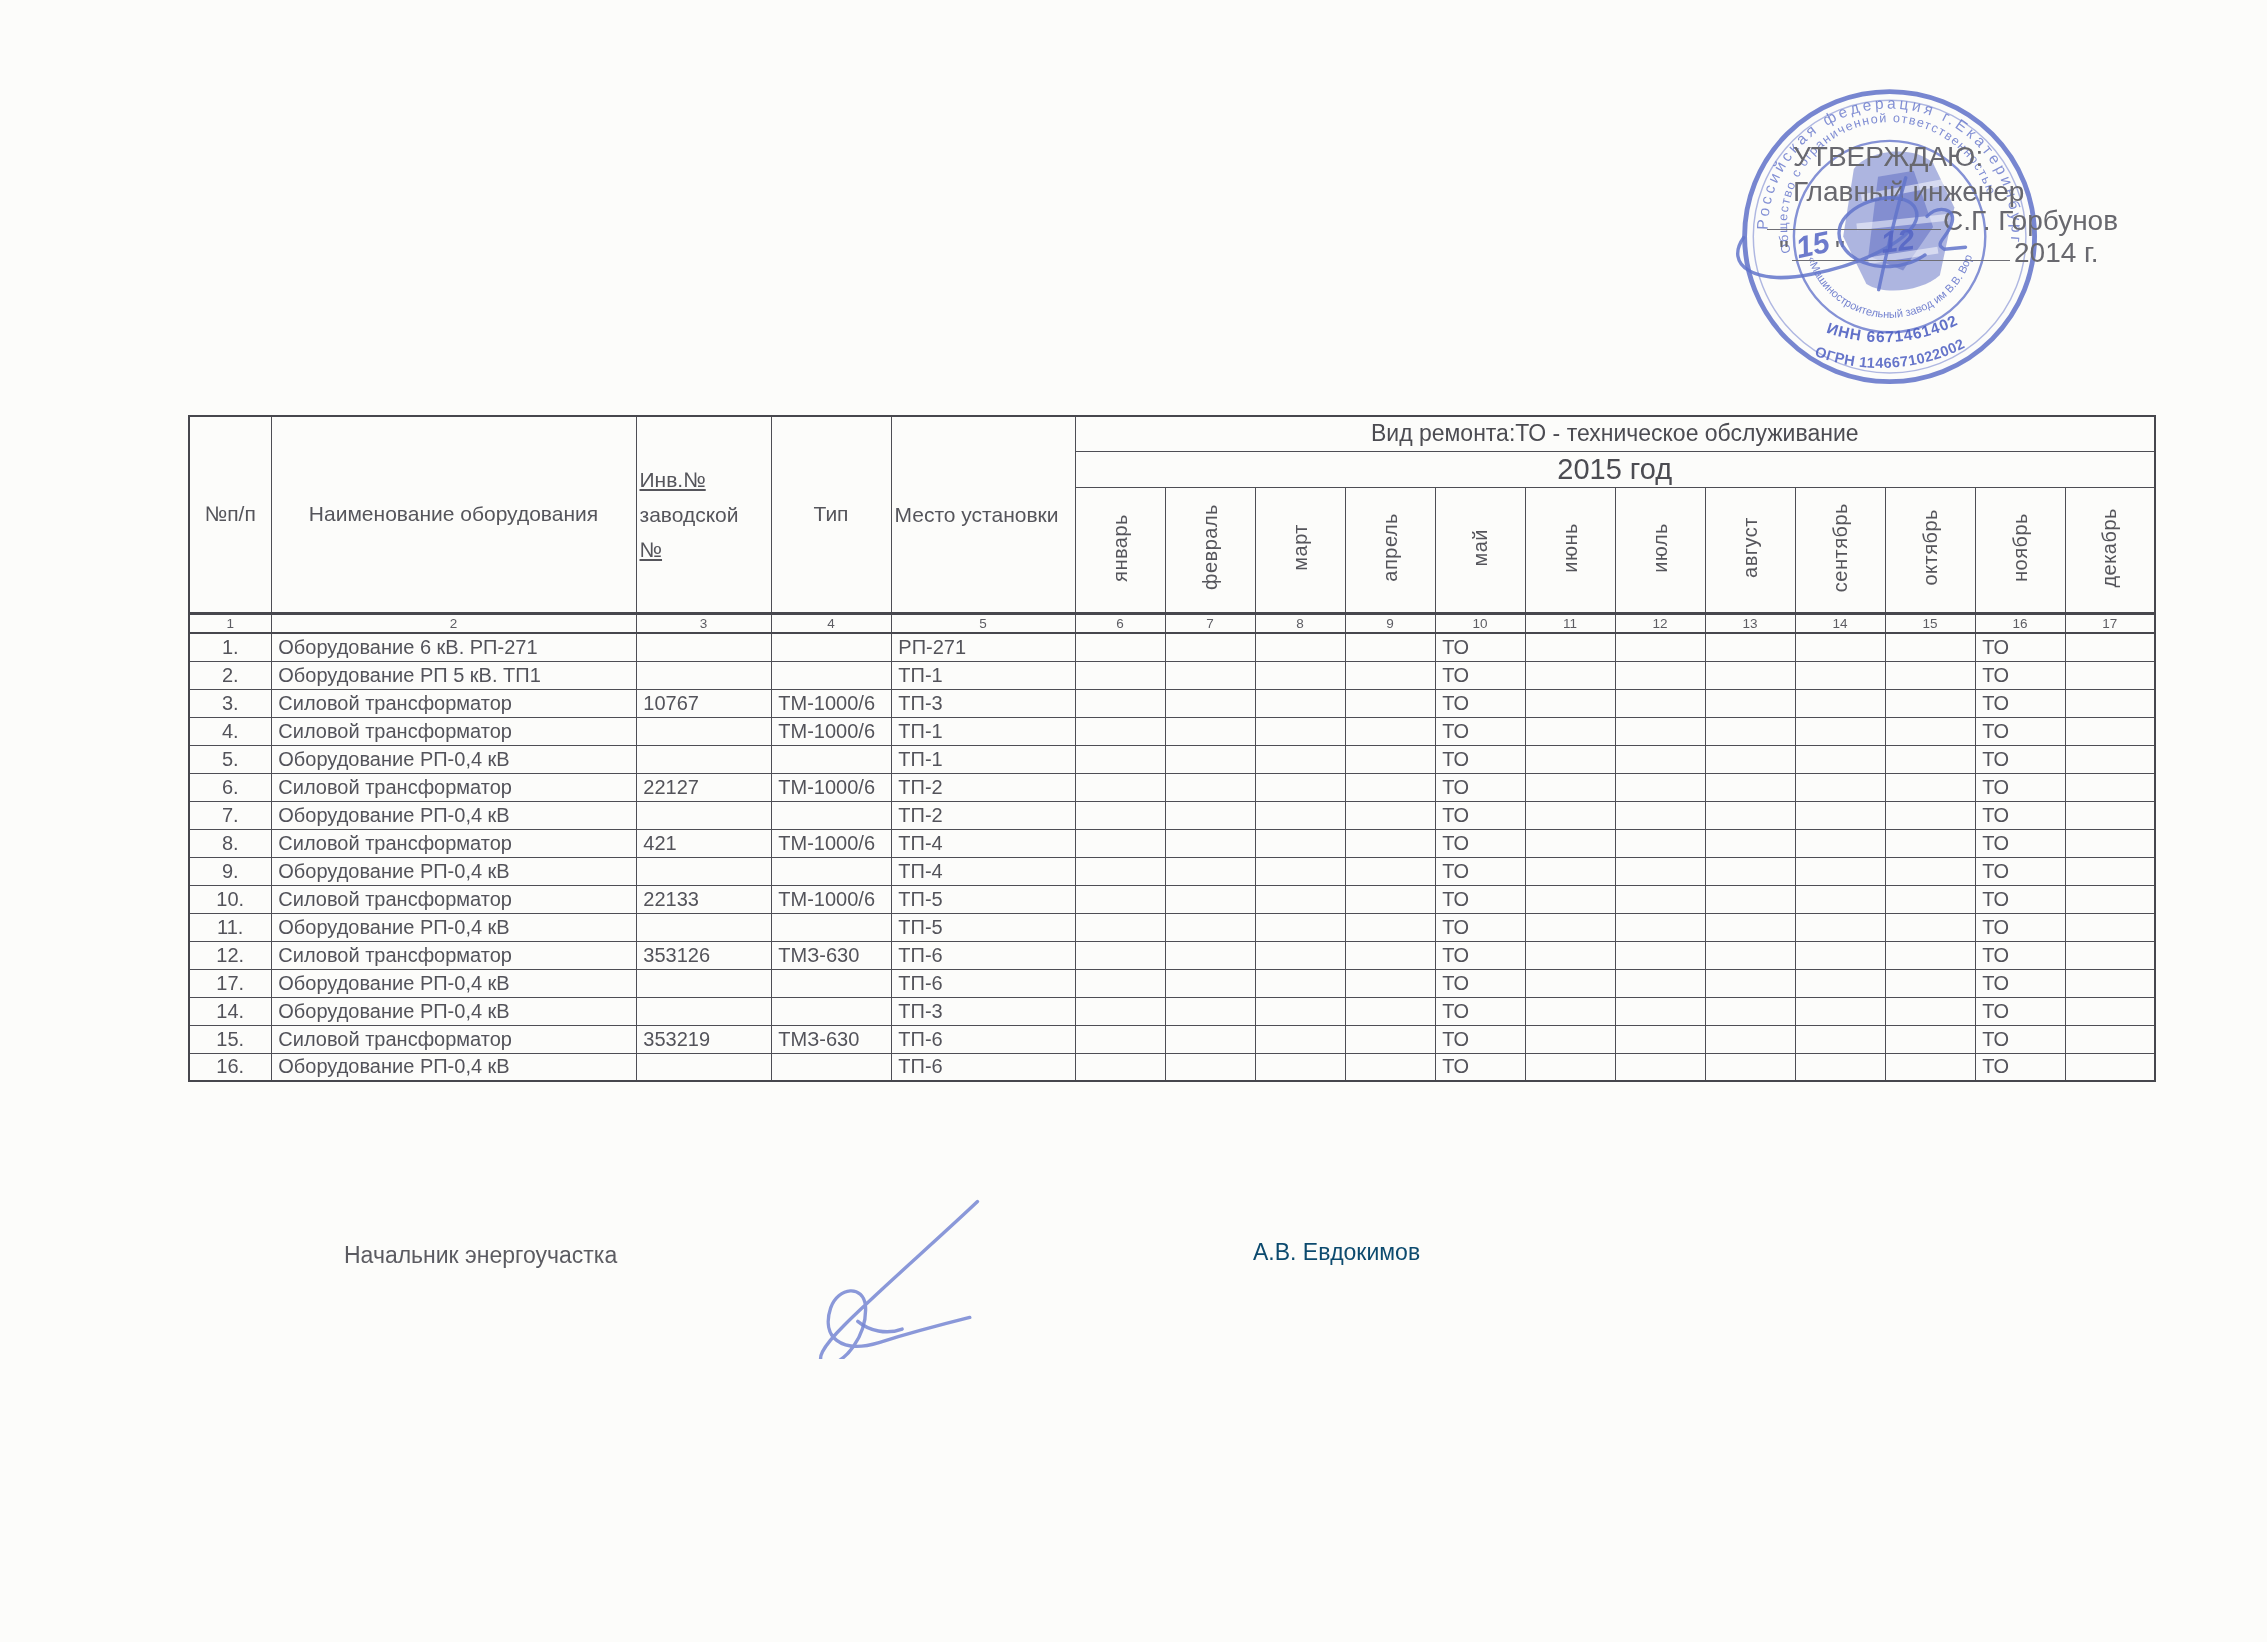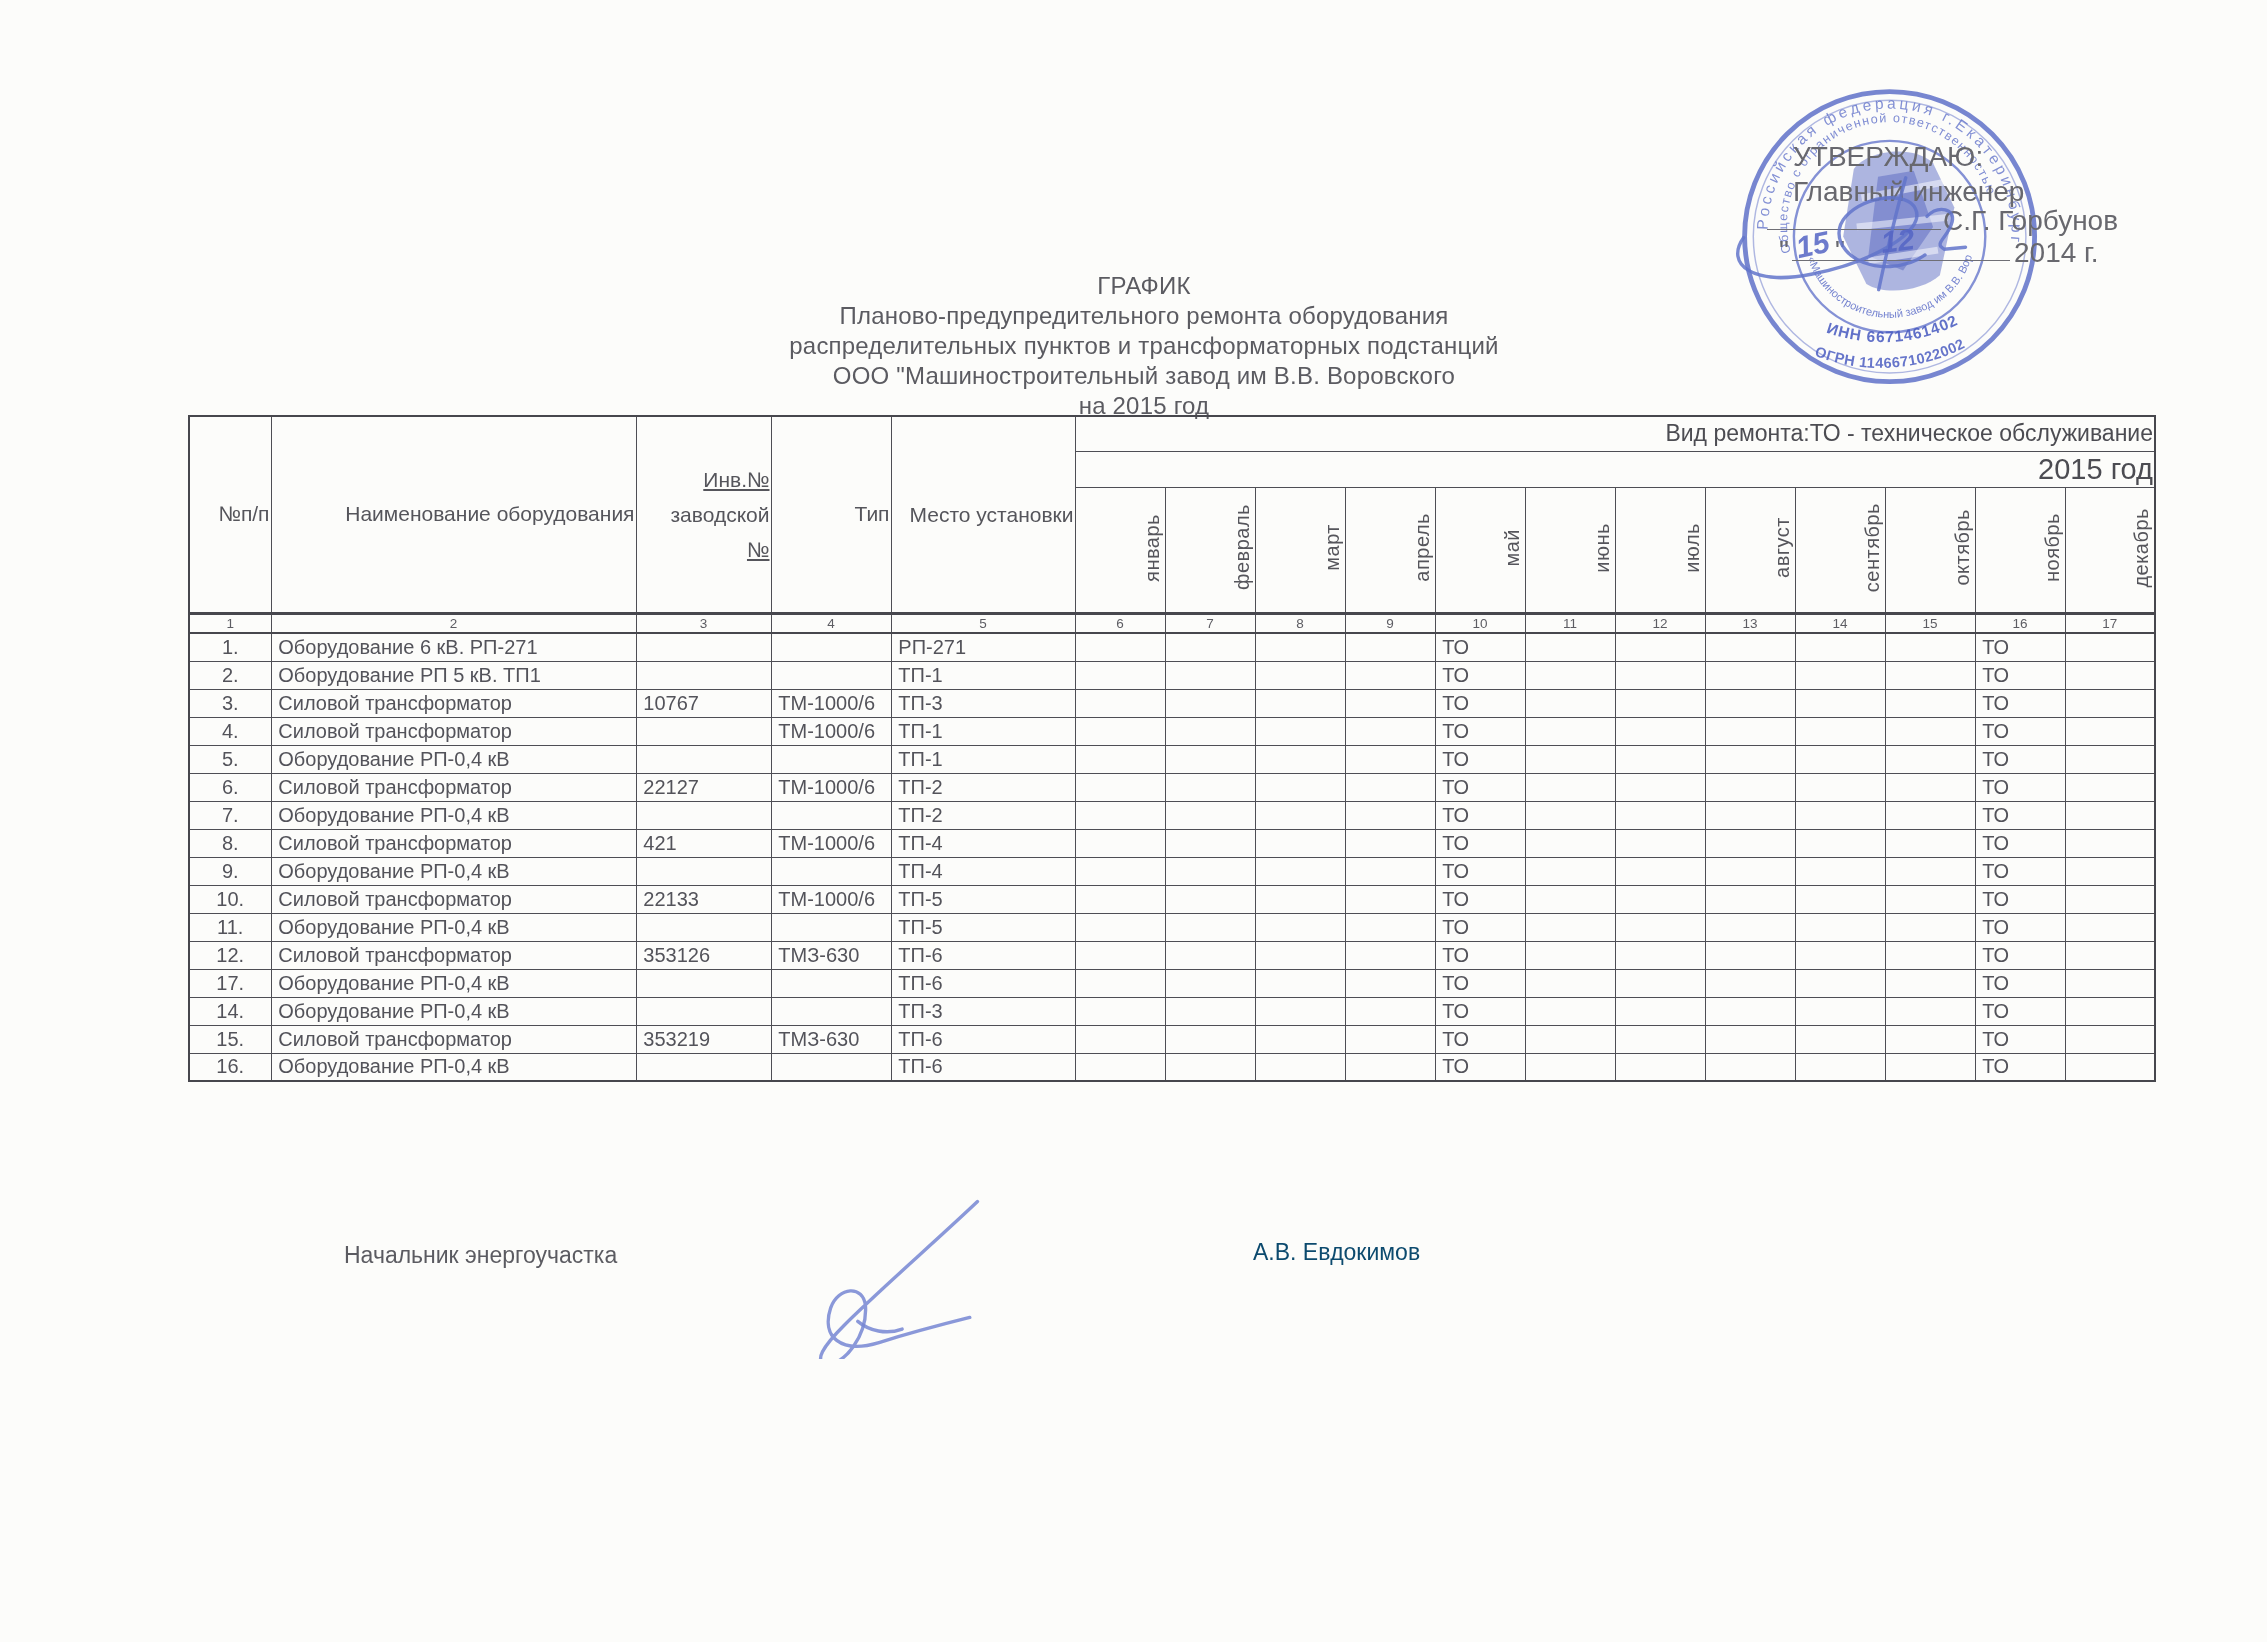--- a/index.html
+++ b/index.html
@@ -49,21 +49,21 @@
   .sig-stroke { fill:none; stroke:#6274ca; stroke-width:3.5; stroke-linecap:round; opacity:.85; }
   .sig-stroke2 { fill:none; stroke:#7586d2; stroke-width:3.5; stroke-linecap:round; opacity:.85; }
 
   
   .schedule-table {
     position:absolute; left:188px; top:415px;
     border-collapse:collapse; table-layout:fixed;
     color:#53535a; border:2.9px solid #47474d;
   }
   .schedule-table th, .schedule-table td { border:1.9px solid #4e4e54; overflow:hidden; }
-  .schedule-table th { font-weight:normal;text-align:right; }
+  .schedule-table th { font-weight:normal; }
   col.w-num   { width:82px; }
   col.w-name  { width:365px; }
   col.w-inv   { width:135px; }
   col.w-type  { width:120px; }
   col.w-place { width:184px; }
   col.w-month { width:90px; }
   .th-repair { height:35px; font-weight:bold; font-size:23px; text-align:center; color:#4c4c52; }
   .th-year   { height:33px; font-weight:bold; font-size:29px; text-align:center; color:#4c4c52; }
   .hdr5 { font-size:21px; vertical-align:middle; text-align:center; color:#55555b; }
   .hdr-left { text-align:left; padding-left:3px; line-height:35px;margin-left:43px; }
@@ -122,27 +122,20 @@
   <div class="ap-text ap-year">2014 г.</div>
   <div class="hw hw-day">15</div>
   <div class="hw hw-month">12</div>
 
   <svg class="sig-top" viewBox="0 0 300 170" aria-hidden="true">
     <path class="sig-stroke" d="M 18,68 C -2,96 28,118 88,106 C 150,94 208,62 196,38 C 188,20 144,24 124,46 C 104,68 128,100 170,98 C 185,97 198,92 206,86"></path>
     <path class="sig-stroke" d="M 186,6 C 176,42 166,84 158,122"></path>
     <path class="sig-stroke" d="M 208,46 C 220,34 238,38 234,52 C 230,68 214,74 226,80 L 248,78"></path>
   </svg>
 
-  <div class="title-block">
-    <div>ГРАФИК</div>
-    <div>Планово-предупредительного ремонта оборудования</div>
-    <div>распределительных пунктов и трансформаторных подстанций</div>
-    <div>ООО "Машиностроительный завод им В.В. Воровского</div>
-    <div>на 2015 год</div>
-  </div>
 
   <table class="schedule-table">
     <colgroup>
       <col class="w-num">
         <col class="w-name">
         <col class="w-inv">
         <col class="w-type">
         <col class="w-place">
       <col class="w-month">
         <col class="w-month">

